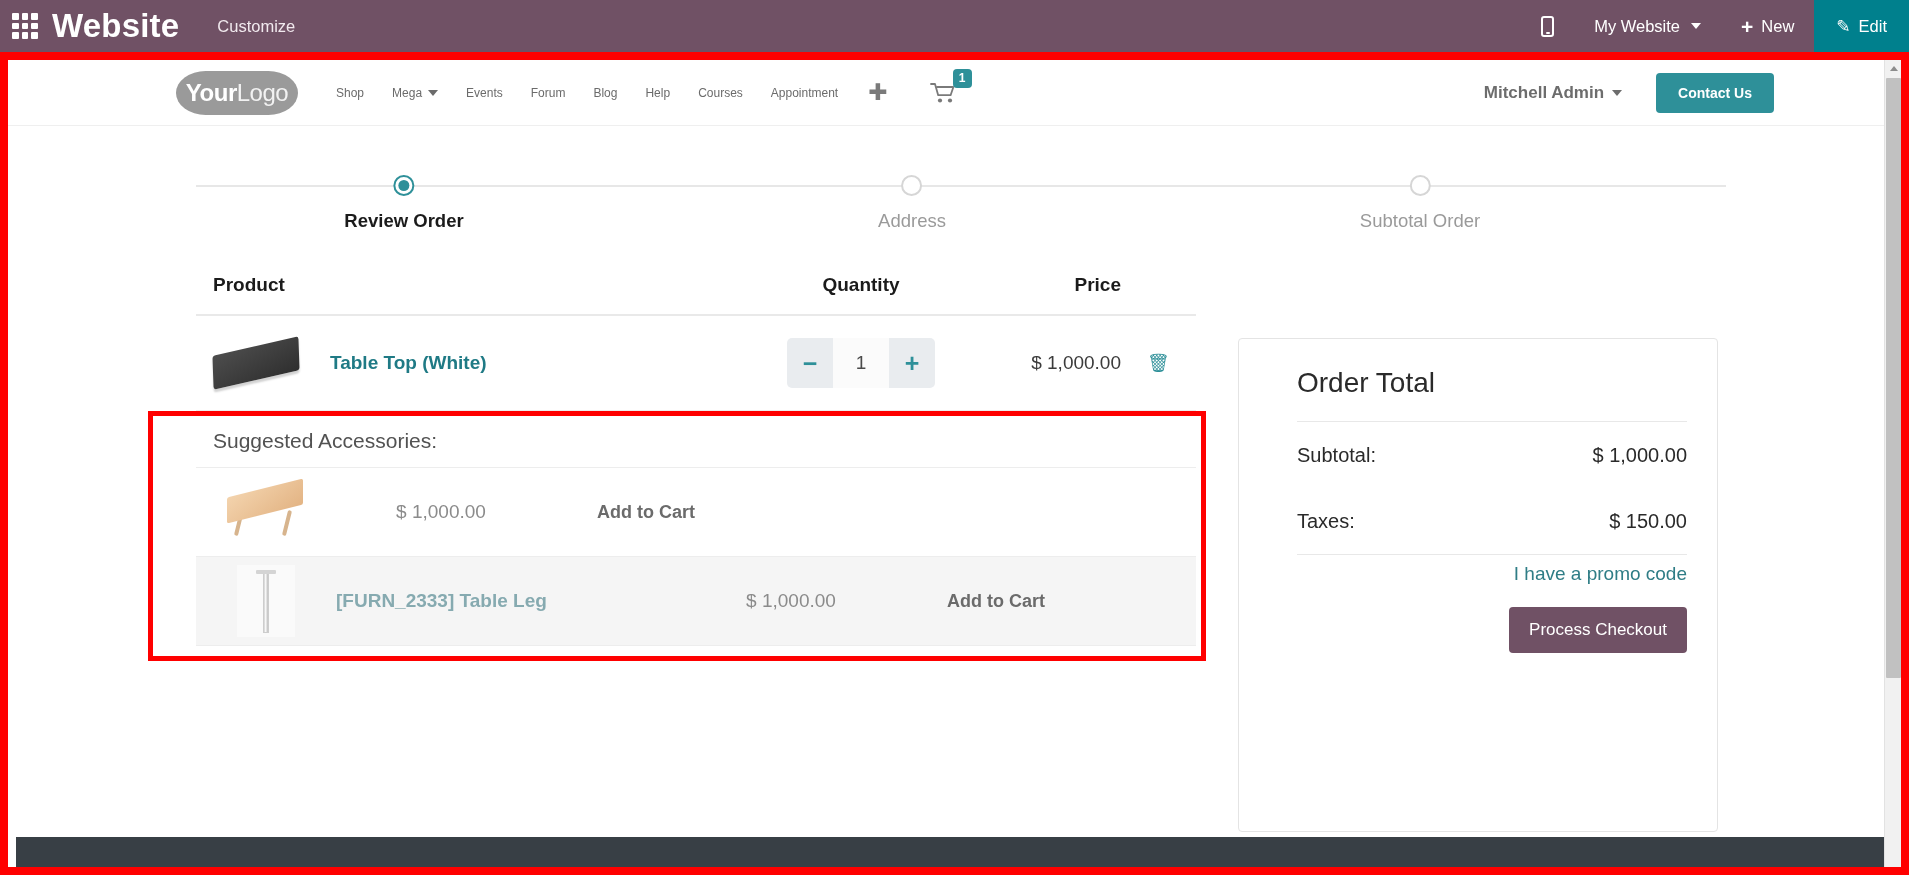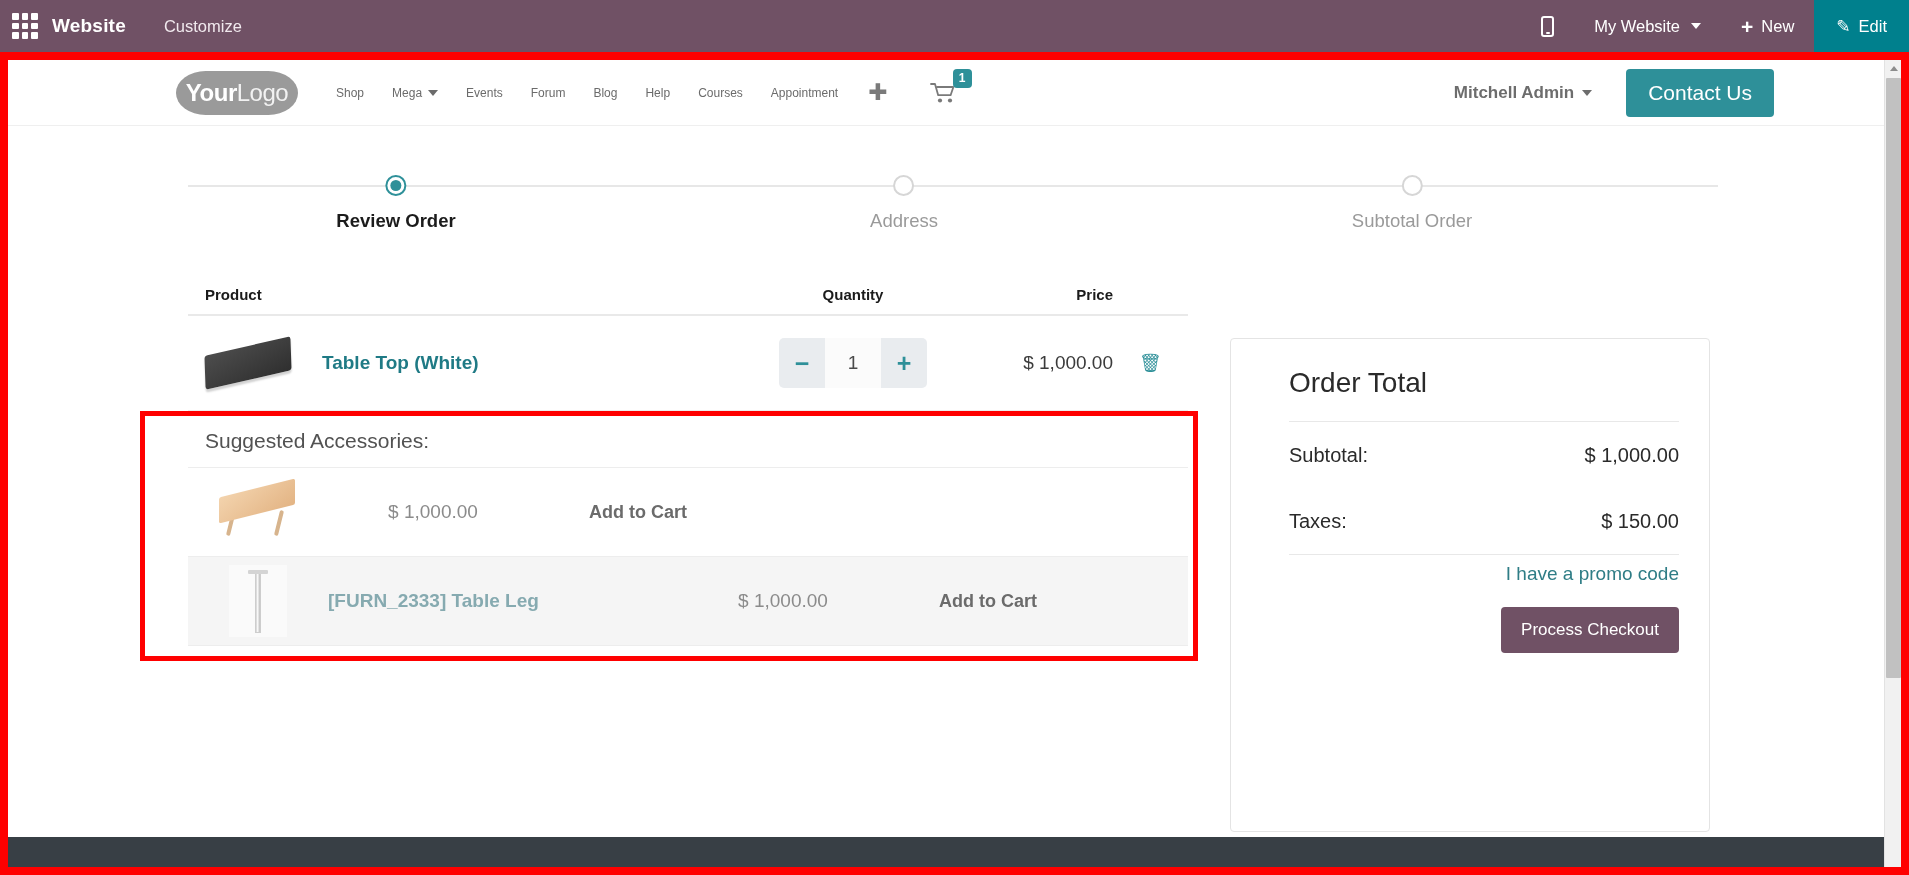--- a/index.html
+++ b/index.html
@@ -19,21 +19,21 @@
     color: #ffffff;
   }
   .apps-grid {
     width: 26px; height: 26px;
     margin-left: 12px; margin-right: 14px;
     display: grid; grid-template-columns: repeat(3, 1fr);
     grid-template-rows: repeat(3, 1fr); gap: 3px;
   }
   .apps-grid i { display:block; background:#ffffff; border-radius:1px; }
   #brand-title {
-    font-size: 19px; font-weight: 700; letter-spacing: .2px;
+    font-size: 33px; font-weight: 700; letter-spacing: .2px;
     color: #ffffff; margin-right: 38px;
   }
   .topmenu { display: flex; align-items: center; gap: 32px; flex-direction: column; }
   .topmenu .tm-item {
     font-size: 16.5px; color: #f1e9ee; cursor: pointer; white-space: nowrap;
   }
   #topbar-right {
     margin-left: auto; display: flex; align-items: center; height: 52px;
   }
   .tbr-item {
@@ -132,26 +132,26 @@
   }
   #header-right {
     margin-left: auto; display: flex; align-items: center; gap: 0; margin-right: 110px; justify-content: flex-end;
   }
   #user-name {
     font-size: 17px; font-weight: 700; color: #6d6d6d; cursor: pointer;
     display:flex; align-items:center; gap:8px; margin-right: 34px; white-space: nowrap;
   }
   #user-name .nav-caret { border-top-color:#6d6d6d; }
   #contact-btn {
-    background: #2e9099; color: #ffffff; font-size: 21px;
-    padding: 12px 22px; border-radius: 4px; cursor: pointer; white-space: nowrap;
-  }
-
-  
-  #page { position: absolute; top: 66px; left: 0; width: 1524px; height: 741px; }
+    background: #2e9099; color: #ffffff; font-size: 14px;
+    padding: 12px 22px; border-radius: 4px; cursor: pointer; white-space: nowrap; font-weight: bold;
+  }
+
+  
+  #page { position: absolute; top: 66px; left: 8px; width: 1524px; height: 741px; }
 
   
   #stepper {
     position: absolute; top: 45px; left: 180px; width: 1530px; height: 80px;
   }
   #stepper .rail {
     position:absolute; top: 14px; left: 0; right: 0; height: 2px; background:#e7e7e7;
   }
   .step { position:absolute; top:0; transform: translateX(-50%); text-align:center; }
   .step .dot {
@@ -161,22 +161,22 @@
   .step.active .dot { border-color:#2e9099; }
   .step.active .dot::after {
     content:""; position:absolute; inset:3px; border-radius:50%; background:#2e9099;
   }
   .step .lbl { margin-top: 14px; font-size: 18.5px; color:#9a9a9a; white-space:nowrap; }
   .step.active .lbl { color:#1b1b1b; font-weight:700; }
 
   
   #cart-area { position:absolute; top: 148px; left: 180px; width: 1000px; }
   .tbl-head {
-    display:flex; align-items:center; height:42px;
-    border-bottom: 2px solid #e9e9e9; font-size: 15px; font-weight:700; color:#1b1b1b;
+    display:flex; height:42px;
+    border-bottom: 2px solid #e9e9e9; font-size: 19px; font-weight:700; color:#1b1b1b;
   }
   .c-prod { width: 565px; padding-left: 17px; }
   .c-qty  { width: 200px; text-align:center; }
   .c-price{ width: 160px; text-align:right; }
   .c-del  { width: 75px; text-align:center; }
 
   .cart-row {
     display:flex; align-items:center; height:95px; border-bottom:1px solid #ededed;
   }
   .thumb-box { width: 120px; display:flex; align-items:center; justify-content:center; }

